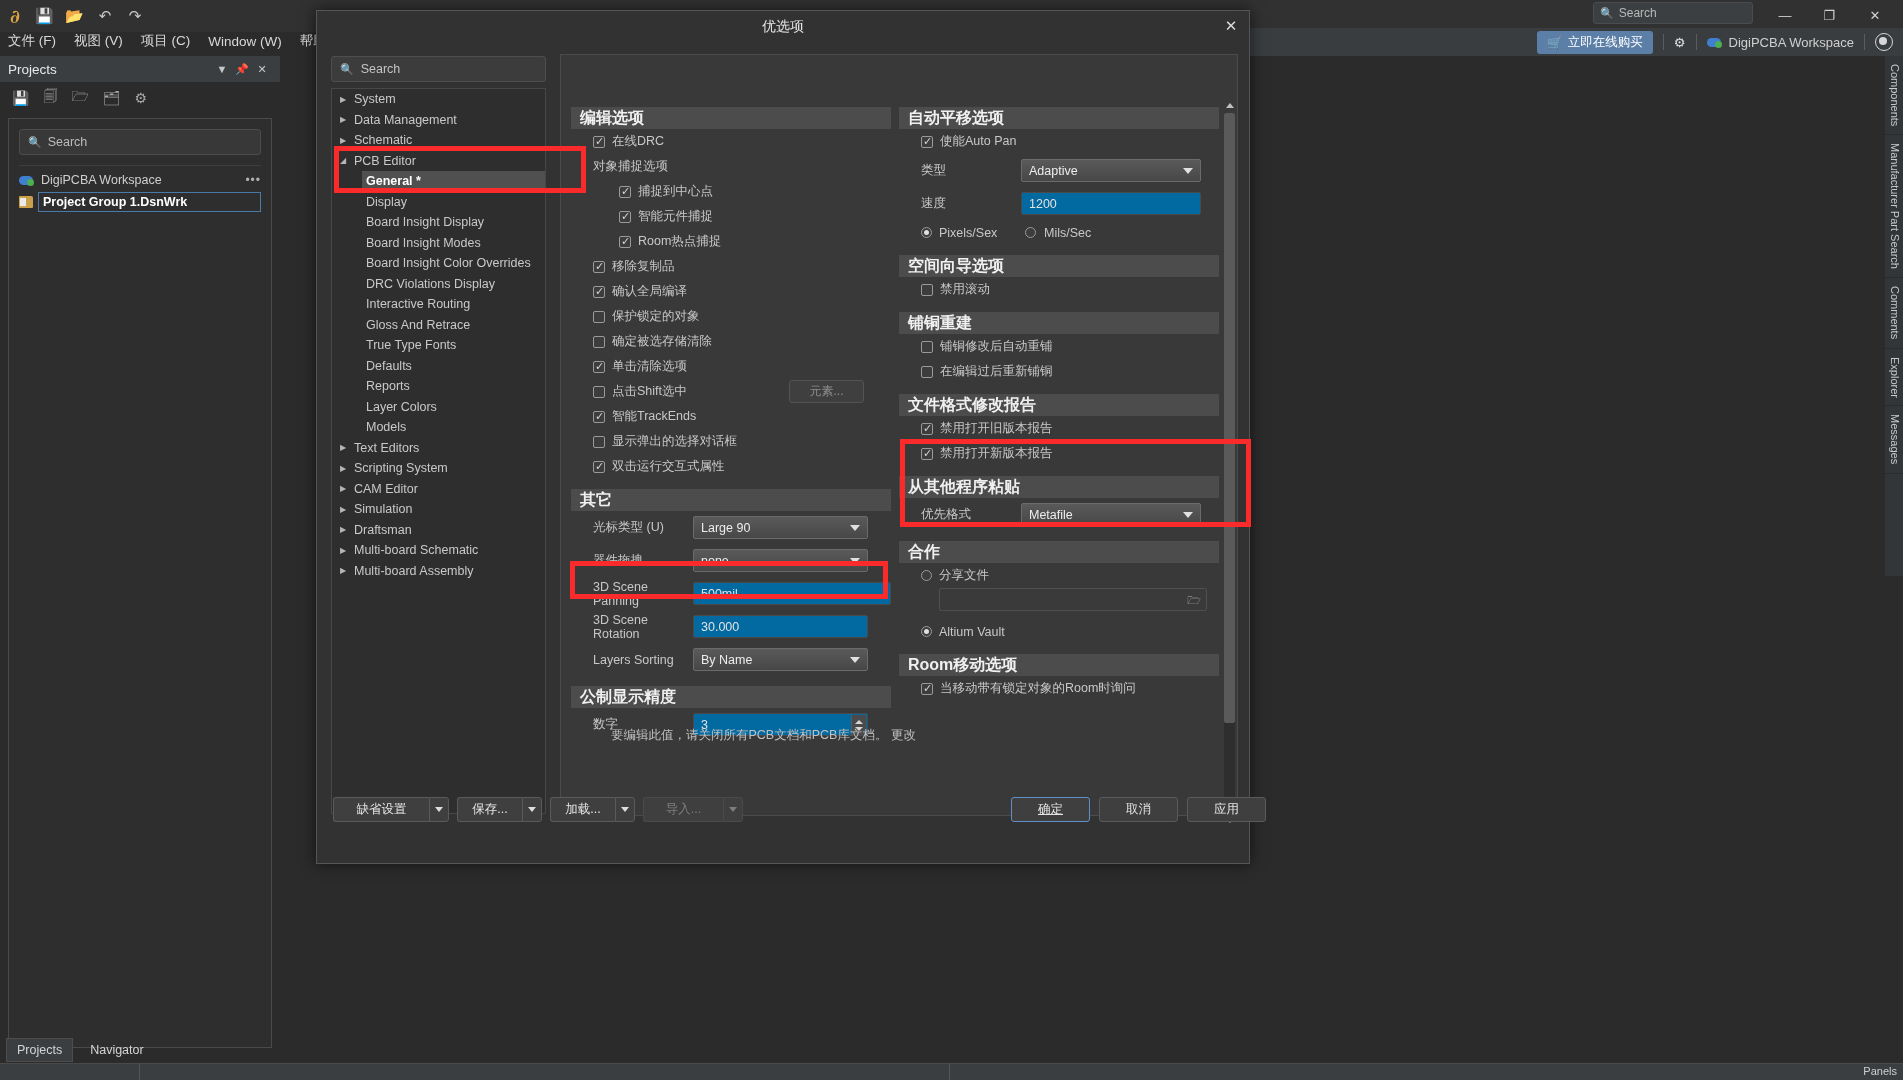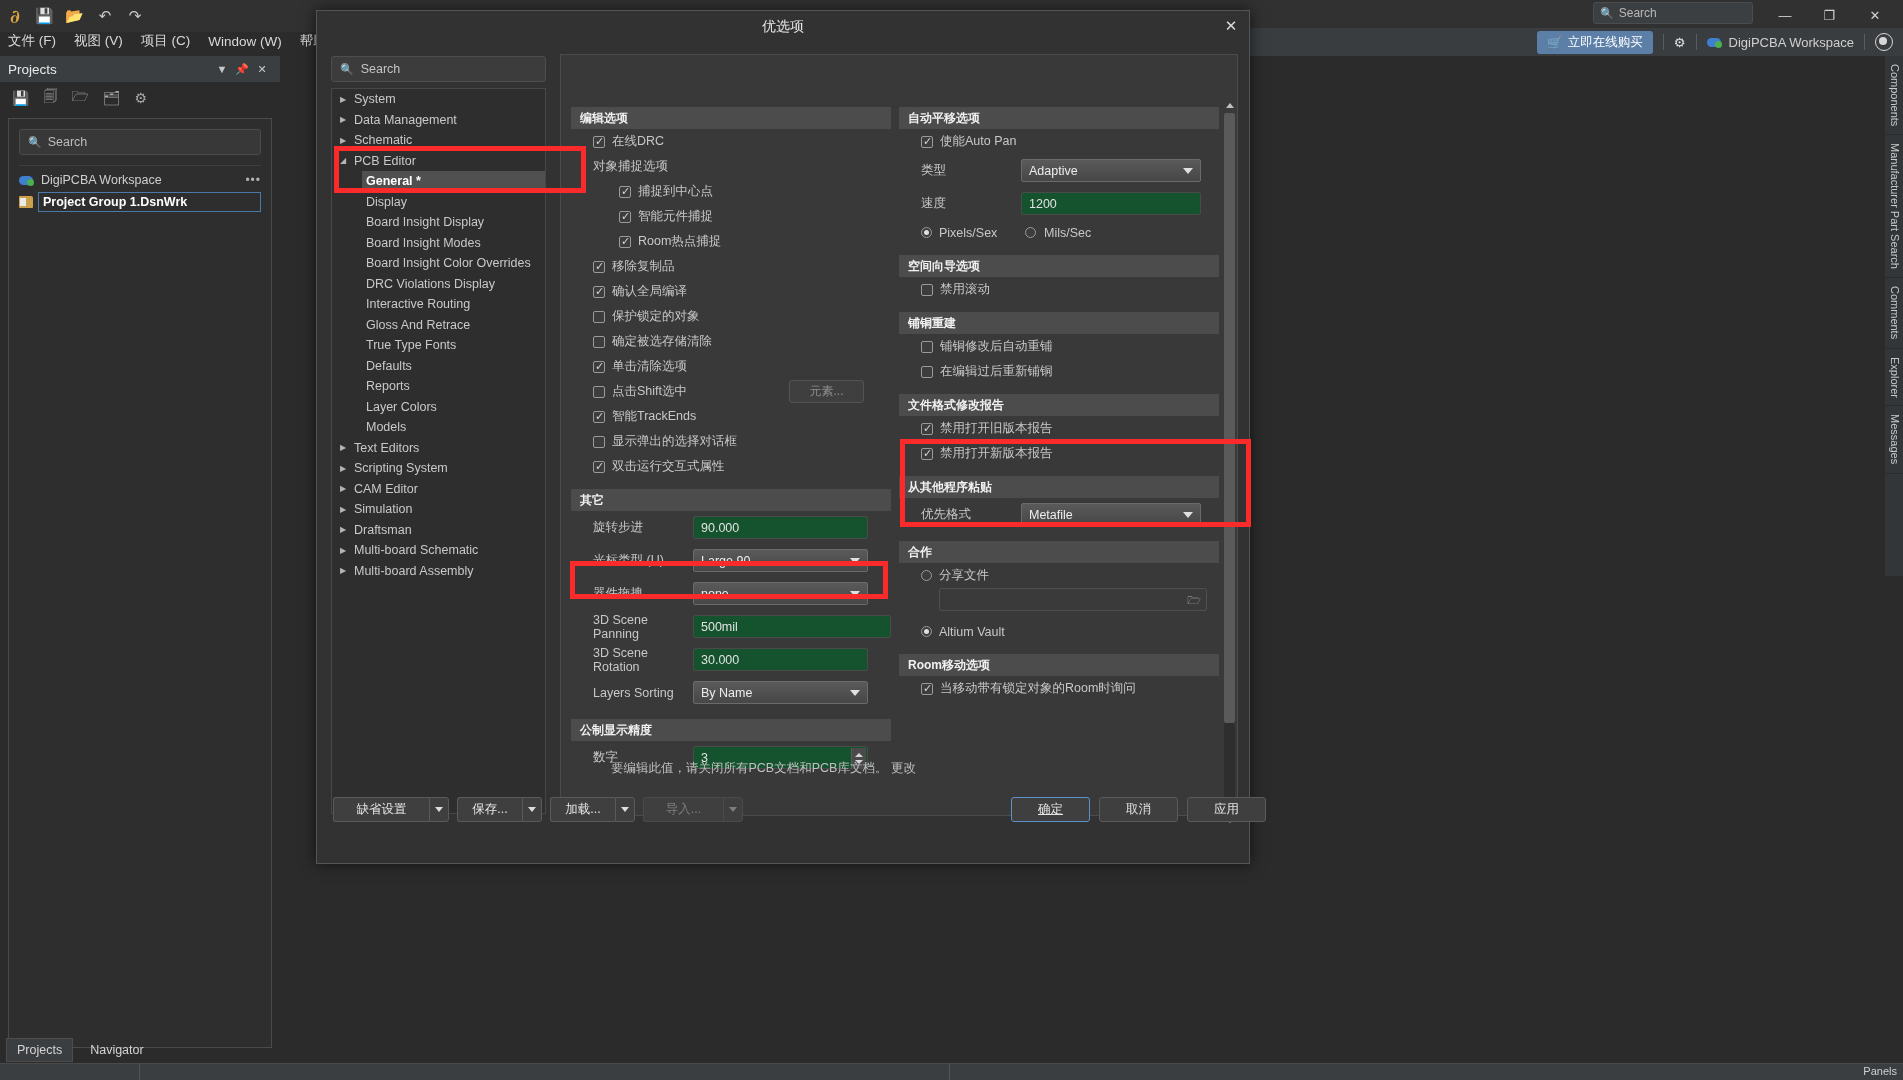--- a/index.html
+++ b/index.html
@@ -96,36 +96,36 @@
   .pcb-ic { width:32px; height:30px; background:#2f6b3a; border:1px solid #1e4526; border-radius:2px; position:relative; flex:none; }
   .pcb-ic::before { content:""; position:absolute; left:2px; top:2px; width:12px; height:3px; background:#d8d3a8; box-shadow:0 5px 0 #9fc47c, 0 10px 0 #9fc47c, 0 15px 0 #d6c96a; }
   .pcb-ic::after { content:""; position:absolute; right:4px; top:4px; width:7px; height:16px; background:#1b1b1b; border-radius:1px; }
   .c-head .ttl { font-size:15px; color:#e8e8e8; }
 
   .cols { position:absolute; left:0; top:52px; width:678px; height:700px; }
   .col { position:absolute; top:0; width:320px; }
   .colL { left:10px; }
   .colR { left:338px; }
 
-  .grp-hd { height:22px; background:#4c4c4c; display:flex; align-items:center; padding-left:9px; font-size:12px; font-weight:bold; color:#f0f0f0; margin-top:10px; }
+  .grp-hd { height:22px; background:#4c4c4c; display:flex; align-items:center; padding-left:9px; font-size:16px; font-weight:bold; color:#f0f0f0; margin-top:10px; }
   .grp-hd:first-child { margin-top:0; }
 
   .cbrow { height:25px; display:flex; align-items:center; gap:7px; padding-left:22px; font-size:12.5px; color:#c8c8c8; }
   .cbrow.ind { padding-left:48px; }
   .cb { width:12px; height:12px; border:1px solid #9a9a9a; background:#3d3d3d; border-radius:2px; flex:none; position:relative; }
   .cb.on::after { content:"✓"; position:absolute; left:1px; top:-3px; font-size:11px; color:#d6d6d6; line-height:14px; }
   .lblrow { height:25px; display:flex; align-items:center; padding-left:22px; font-size:12.5px; color:#c8c8c8; }
 
   .rdrow { height:25px; display:flex; align-items:center; gap:7px; padding-left:22px; font-size:12.5px; color:#c8c8c8; }
   .rd { width:11px; height:11px; border:1px solid #9a9a9a; border-radius:50%; background:#3d3d3d; flex:none; position:relative; }
   .rd.on::after { content:""; position:absolute; left:2px; top:2px; width:5px; height:5px; border-radius:50%; background:#e0e0e0; }
 
   .fldrow { height:33px; display:flex; align-items:center; padding-left:22px; }
   .fldrow .lab { font-size:12.5px; color:#c8c8c8; width:100px; flex:none; }
-  .txtin { height:23px; background:#14532d; border:1px solid #4a4a4a; border-radius:2px; display:flex; align-items:center; padding:0 7px; font-size:12.5px; color:#e2e2e2; }
+  .txtin { height:23px; background:#0369a1; border:1px solid #4a4a4a; border-radius:2px; display:flex; align-items:center; padding:0 7px; font-size:12.5px; color:#e2e2e2; }
   .selin { height:23px; background:linear-gradient(#5a5a5a,#474747); border:1px solid #6b6b6b; border-radius:2px; display:flex; align-items:center; padding:0 7px; font-size:12.5px; color:#ededed; position:relative; }
   .selin .car { position:absolute; right:7px; top:8px; width:0; height:0; border-left:5px solid transparent; border-right:5px solid transparent; border-top:6px solid #e0e0e0; }
   .spin { position:absolute; right:1px; top:1px; width:15px; height:21px; background:#4a4a4a; border-left:1px solid #5a5a5a; display:flex; flex-direction:column; align-items:center; justify-content:center; gap:3px; }
   .spin i { width:0; height:0; border-left:4px solid transparent; border-right:4px solid transparent; }
   .spin i.u { border-bottom:4px solid #d6d6d6; }
   .spin i.d { border-top:4px solid #d6d6d6; }
 
   .elembtn { height:23px; width:75px; background:#3f3f3f; border:1px solid #535353; border-radius:3px; display:flex; align-items:center; justify-content:center; font-size:12px; color:#8d8d8d; }
 
   .note { position:absolute; left:40px; bottom:-3px; font-size:12.5px; color:#c0c0c0; white-space:nowrap; }
@@ -383,24 +383,20 @@
               <span>显示弹出的选择对话框</span>
             </div>
             <div class="cbrow">
               <span class="cb on"></span>
               <span>双击运行交互式属性</span>
             </div>
 
             <div class="grp-hd">其它</div>
 
             <div class="fldrow">
-              <span class="lab">旋转步进</span>
-              <span class="txtin" style="width:175px;">90.000</span>
-            </div>
-            <div class="fldrow">
               <span class="lab">光标类型 (U)</span>
               <span class="selin" style="width:175px;">
                 <span>Large 90</span>
                 <span class="car"></span>
               </span>
             </div>
             <div class="fldrow">
               <span class="lab">器件拖拽</span>
               <span class="selin" style="width:175px;">
                 <span>none</span>

